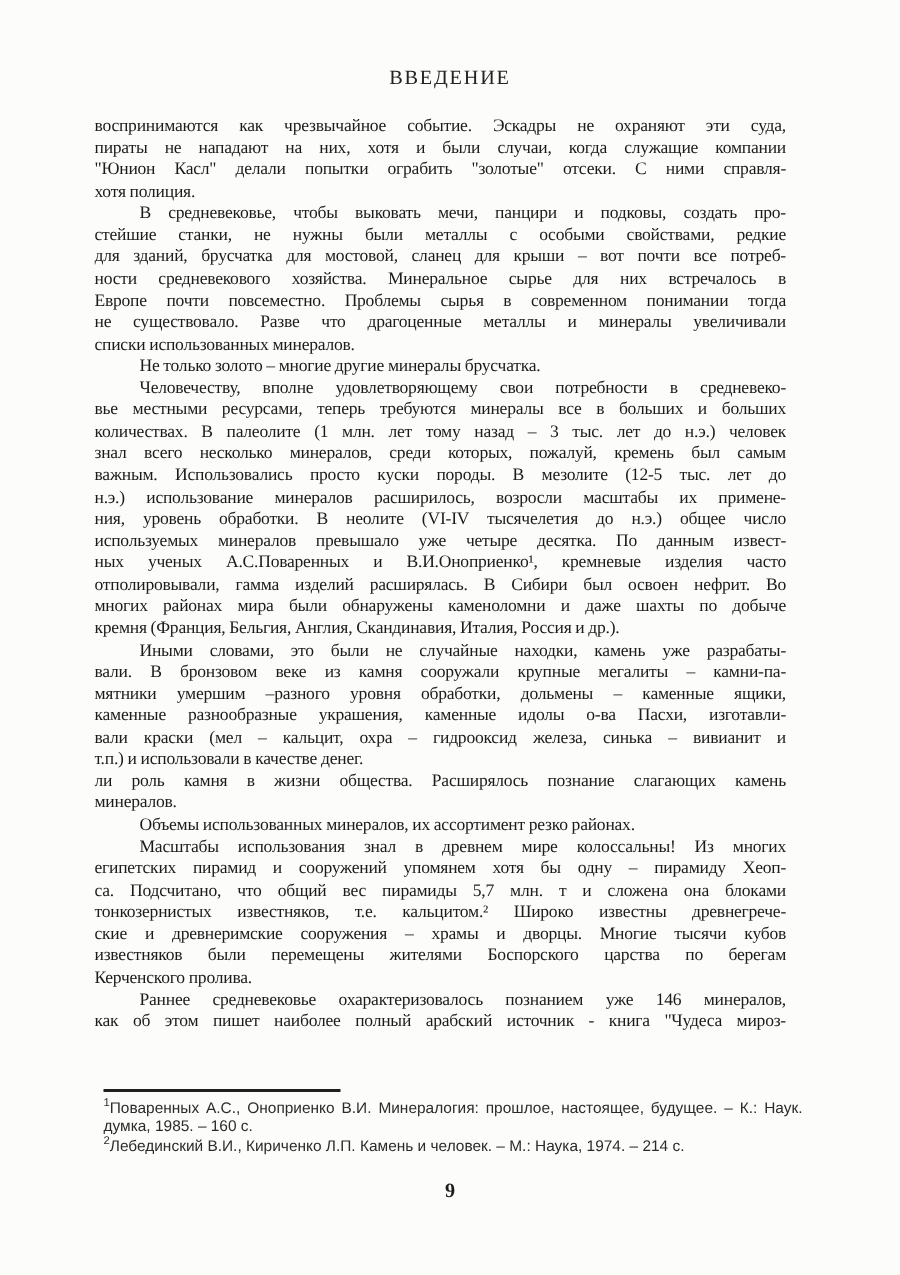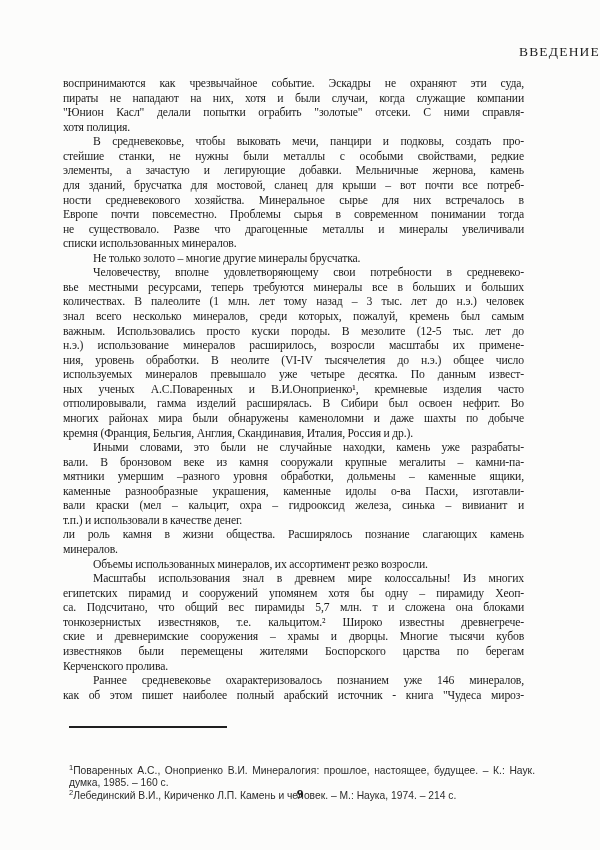--- a/index.html
+++ b/index.html
@@ -11,21 +11,21 @@
   .page {
     position: relative;
     width: 600px; height: 850px;
     background: #fcfcfb;
     color: #1b1b1b;
     overflow: hidden;
   }
   .heading {
     position: absolute;
     top: 44px; left: 0; right: 0;
-    text-align: right;
+    text-align: center;
     font-size: 13.5px;
     letter-spacing: 1.2px;
     color: #222;
   }
   .body-text {
     position: absolute;
     left: 63px; top: 77px;
     width: 461px;
     font-size: 11.7px;
     line-height: 14.57px;
@@ -47,21 +47,20 @@
   }
   .footnotes {
     position: absolute;
     left: 69px; top: 734px;
     width: 466px;
     font-family: "Liberation Sans", sans-serif;
     font-size: 10.3px;
     line-height: 12.4px;
     color: #2b2b2b;
     text-align: justify;
-    margin-top: 31px;
   }
   .footnote { margin: 0; }
   .footnote sup { font-size: 7.5px; line-height: 0; }
   .page-number {
     position: absolute;
     top: 786px; left: 0; right: 0;
     text-align: center;
     font-size: 13.5px;
     font-weight: bold;
     color: #1b1b1b;
@@ -74,21 +73,20 @@
 
   <div class="heading">ВВЕДЕНИЕ</div>
 
   <div class="body-text">
       <div class="line just">воспринимаются как чрезвычайное событие. Эскадры не охраняют эти суда,</div>
       <div class="line just">пираты не нападают на них, хотя и были случаи, когда служащие компании</div>
       <div class="line just">"Юнион Касл" делали попытки ограбить "золотые" отсеки. С ними справля-</div>
       <div class="line">хотя полиция.</div>
       <div class="line ind just">В средневековье, чтобы выковать мечи, панцири и подковы, создать про-</div>
       <div class="line just">стейшие станки, не нужны были металлы с особыми свойствами, редкие</div>
-      <div class="line just">элементы, а зачастую и легирующие добавки. Мельничные жернова, камень</div>
       <div class="line just">для зданий, брусчатка для мостовой, сланец для крыши – вот почти все потреб-</div>
       <div class="line just">ности средневекового хозяйства. Минеральное сырье для них встречалось в</div>
       <div class="line just">Европе почти повсеместно. Проблемы сырья в современном понимании тогда</div>
       <div class="line just">не существовало. Разве что драгоценные металлы и минералы увеличивали</div>
       <div class="line">списки использованных минералов.</div>
       <div class="line ind">Не только золото – многие другие минералы брусчатка.</div>
       <div class="line ind just">Человечеству, вполне удовлетворяющему свои потребности в средневеко-</div>
       <div class="line just">вье местными ресурсами, теперь требуются минералы все в больших и больших</div>
       <div class="line just">количествах. В палеолите (1 млн. лет тому назад – 3 тыс. лет до н.э.) человек</div>
       <div class="line just">знал всего несколько минералов, среди которых, пожалуй, кремень был самым</div>
@@ -101,21 +99,21 @@
       <div class="line just">многих районах мира были обнаружены каменоломни и даже шахты по добыче</div>
       <div class="line">кремня (Франция, Бельгия, Англия, Скандинавия, Италия, Россия и др.).</div>
       <div class="line ind just">Иными словами, это были не случайные находки, камень уже разрабаты-</div>
       <div class="line just">вали. В бронзовом веке из камня сооружали крупные мегалиты – камни-па-</div>
       <div class="line just">мятники умершим –разного уровня обработки, дольмены – каменные ящики,</div>
       <div class="line just">каменные разнообразные украшения, каменные идолы о-ва Пасхи, изготавли-</div>
       <div class="line just">вали краски (мел – кальцит, охра – гидрооксид железа, синька – вивианит и</div>
       <div class="line">т.п.) и использовали в качестве денег.</div>
       <div class="line just">ли роль камня в жизни общества. Расширялось познание слагающих камень</div>
       <div class="line">минералов.</div>
-      <div class="line ind">Объемы использованных минералов, их ассортимент резко возросли.</div>
+      <div class="line ind">Объемы использованных минералов, их ассортимент резко районах.</div>
       <div class="line ind just">Масштабы использования знал в древнем мире колоссальны! Из многих</div>
       <div class="line just">египетских пирамид и сооружений упомянем хотя бы одну – пирамиду Хеоп-</div>
       <div class="line just">са. Подсчитано, что общий вес пирамиды 5,7 млн. т и сложена она блоками</div>
       <div class="line just">тонкозернистых известняков, т.е. кальцитом.² Широко известны древнегрече-</div>
       <div class="line just">ские и древнеримские сооружения – храмы и дворцы. Многие тысячи кубов</div>
       <div class="line just">известняков были перемещены жителями Боспорского царства по берегам</div>
       <div class="line">Керченского пролива.</div>
       <div class="line ind just">Раннее средневековье охарактеризовалось познанием уже 146 минералов,</div>
       <div class="line just">как об этом пишет наиболее полный арабский источник - книга "Чудеса мироз-</div>
     </div>

